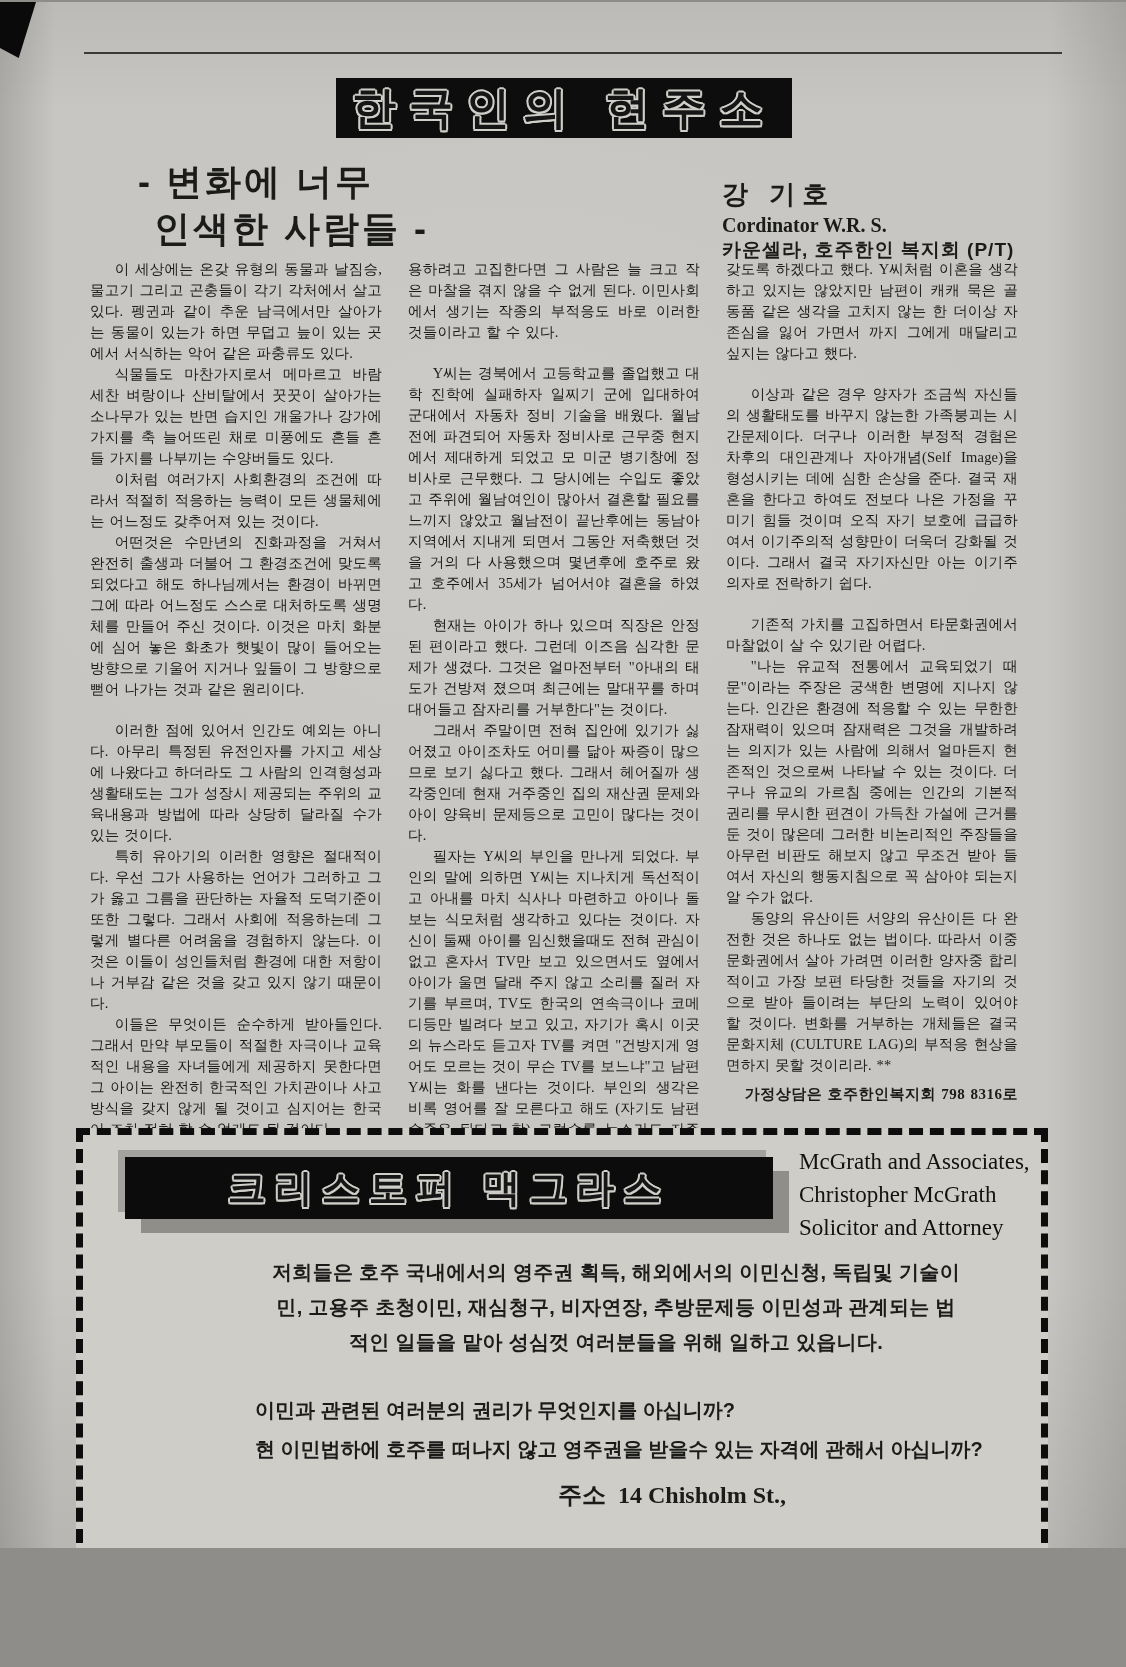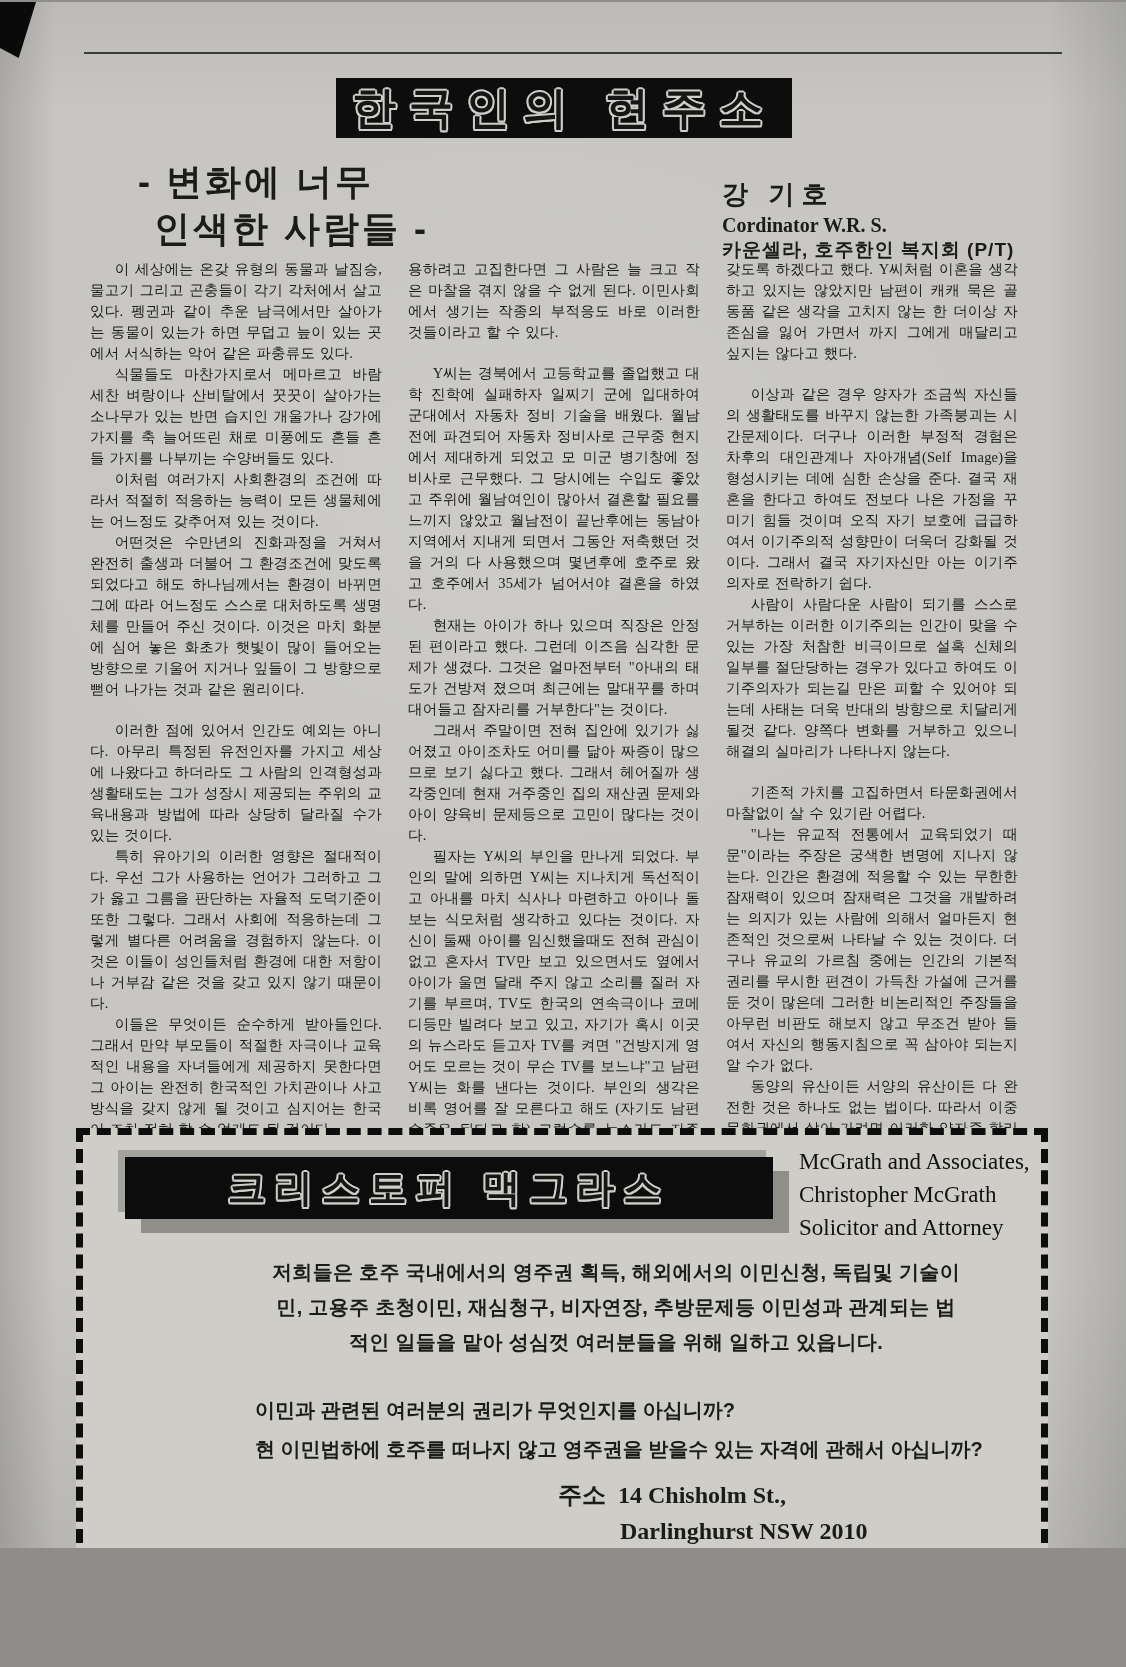--- a/index.html
+++ b/index.html
@@ -24,21 +24,21 @@
     text-shadow:-1.5px -1.5px 0 #cfcec8, 1.5px -1.5px 0 #cfcec8, -1.5px 1.5px 0 #cfcec8,
       1.5px 1.5px 0 #cfcec8, -2px 0 0 #cfcec8, 2px 0 0 #cfcec8, 0 -2px 0 #cfcec8, 0 2px 0 #cfcec8;
   }
   .headline-banner .hollow { font-size:44px; letter-spacing:13px; white-space:nowrap; }
 
   .subtitle { position:absolute; left:138px; top:156px; font-family:"Liberation Sans", sans-serif;
     font-weight:bold; font-size:36px; letter-spacing:3px; line-height:47px; }
   .subtitle .line2 { padding-left:16px; }
 
   .author { position:absolute; left:722px; top:178px; line-height:1.15; }
-  .author-name { font-family:Liberation Serif, serif; font-weight:bold; font-size:26px; letter-spacing:7px; }
+  .author-name { font-family:Liberation Sans, sans-serif; font-weight:bold; font-size:26px; letter-spacing:7px; }
   .author-en { font-family:"Liberation Serif", serif; font-weight:bold; font-size:20px; margin-top:4px; }
   .author-ko { font-family:"Liberation Sans", sans-serif; font-weight:bold; font-size:19px; margin-top:2px; letter-spacing:1px; }
 
   .columns { position:absolute; left:90px; top:257px; width:928px; display:flex; gap:26px; }
   .col { width:300px; font-size:14.5px; line-height:21px; text-align:justify;
     letter-spacing:.2px; word-spacing:1px; }
   .para { margin:0; text-indent:1.7em; }
   .para.cont { text-indent:0; }
   .para.gap { margin-top:20px; }
   .article-footer { margin-top:8px; text-align:right; font-weight:bold; font-size:15px; letter-spacing:.5px; }
@@ -103,21 +103,20 @@
       <p class="para cont">용하려고 고집한다면 그 사람은 늘 크고 작은 마찰을 겪지 않을 수 없게 된다. 이민사회에서 생기는 작종의 부적응도 바로 이러한 것들이라고 할 수 있다.</p>
       <p class="para gap">Y씨는 경북에서 고등학교를 졸업했고 대학 진학에 실패하자 일찌기 군에 입대하여 군대에서 자동차 정비 기술을 배웠다. 월남전에 파견되어 자동차 정비사로 근무중 현지에서 제대하게 되었고 모 미군 병기창에 정비사로 근무했다. 그 당시에는 수입도 좋았고 주위에 월남여인이 많아서 결혼할 필요를 느끼지 않았고 월남전이 끝난후에는 동남아 지역에서 지내게 되면서 그동안 저축했던 것을 거의 다 사용했으며 몇년후에 호주로 왔고 호주에서 35세가 넘어서야 결혼을 하였다.</p>
       <p class="para">현재는 아이가 하나 있으며 직장은 안정된 편이라고 했다. 그런데 이즈음 심각한 문제가 생겼다. 그것은 얼마전부터 "아내의 태도가 건방져 졌으며 최근에는 말대꾸를 하며 대어들고 잠자리를 거부한다"는 것이다.</p>
       <p class="para">그래서 주말이면 전혀 집안에 있기가 싫어졌고 아이조차도 어미를 닮아 짜증이 많으므로 보기 싫다고 했다. 그래서 헤어질까 생각중인데 현재 거주중인 집의 재산권 문제와 아이 양육비 문제등으로 고민이 많다는 것이다.</p>
       <p class="para">필자는 Y씨의 부인을 만나게 되었다. 부인의 말에 의하면 Y씨는 지나치게 독선적이고 아내를 마치 식사나 마련하고 아이나 돌보는 식모처럼 생각하고 있다는 것이다. 자신이 둘째 아이를 임신했을때도 전혀 관심이 없고 혼자서 TV만 보고 있으면서도 옆에서 아이가 울면 달래 주지 않고 소리를 질러 자기를 부르며, TV도 한국의 연속극이나 코메디등만 빌려다 보고 있고, 자기가 혹시 이곳의 뉴스라도 듣고자 TV를 켜면 "건방지게 영어도 모르는 것이 무슨 TV를 보느냐"고 남편 Y씨는 화를 낸다는 것이다. 부인의 생각은 비록 영어를 잘 모른다고 해도 (자기도 남편 수준은 된다고 함) 그럴수록 뉴스라도 자주 보아서 이곳 호주사회를 이해하려고 노력해야 되지 않겠느냐는 것이다.</p>
       <p class="para">지금은 임신중이므로 어쩔 수 없지만 자신도 이제는 더이상 종노릇만 하고 살 수 없으므로 직장을</p>
     </div>
     <div class="col">
       <p class="para cont">갖도록 하겠다고 했다. Y씨처럼 이혼을 생각하고 있지는 않았지만 남편이 캐캐 묵은 골동품 같은 생각을 고치지 않는 한 더이상 자존심을 잃어 가면서 까지 그에게 매달리고 싶지는 않다고 했다.</p>
       <p class="para gap">이상과 같은 경우 양자가 조금씩 자신들의 생활태도를 바꾸지 않는한 가족붕괴는 시간문제이다. 더구나 이러한 부정적 경험은 차후의 대인관계나 자아개념(Self Image)을 형성시키는 데에 심한 손상을 준다. 결국 재혼을 한다고 하여도 전보다 나은 가정을 꾸미기 힘들 것이며 오직 자기 보호에 급급하여서 이기주의적 성향만이 더욱더 강화될 것이다. 그래서 결국 자기자신만 아는 이기주의자로 전락하기 쉽다.</p>
-      <p class="para">사람이 사람다운 사람이 되기를 스스로 거부하는 이러한 이기주의는 인간이 맞을 수 있는 가장 처참한 비극이므로 설혹 신체의 일부를 절단당하는 경우가 있다고 하여도 이기주의자가 되는길 만은 피할 수 있어야 되는데 사태는 더욱 반대의 방향으로 치달리게 될것 같다. 양쪽다 변화를 거부하고 있으니 해결의 실마리가 나타나지 않는다.</p>
       <p class="para gap">기존적 가치를 고집하면서 타문화권에서 마찰없이 살 수 있기란 어렵다.</p>
       <p class="para">"나는 유교적 전통에서 교육되었기 때문"이라는 주장은 궁색한 변명에 지나지 않는다. 인간은 환경에 적응할 수 있는 무한한 잠재력이 있으며 잠재력은 그것을 개발하려는 의지가 있는 사람에 의해서 얼마든지 현존적인 것으로써 나타날 수 있는 것이다. 더구나 유교의 가르침 중에는 인간의 기본적 권리를 무시한 편견이 가득찬 가설에 근거를 둔 것이 많은데 그러한 비논리적인 주장들을 아무런 비판도 해보지 않고 무조건 받아 들여서 자신의 행동지침으로 꼭 삼아야 되는지 알 수가 없다.</p>
       <p class="para">동양의 유산이든 서양의 유산이든 다 완전한 것은 하나도 없는 법이다. 따라서 이중 문화권에서 살아 가려면 이러한 양자중 합리적이고 가장 보편 타당한 것들을 자기의 것으로 받아 들이려는 부단의 노력이 있어야 할 것이다. 변화를 거부하는 개체들은 결국 문화지체 (CULTURE LAG)의 부적응 현상을 면하지 못할 것이리라. **</p>
       <div class="article-footer">가정상담은 호주한인복지회 798 8316로</div>
     </div>
   </div>
 
   <div class="ad-box">
     <div class="ad-banner">
       <span class="hollow">크리스토퍼 맥그라스</span>
@@ -131,20 +130,19 @@
     <div class="ad-questions">
       <div>이민과 관련된 여러분의 권리가 무엇인지를 아십니까?</div>
       <div>현 이민법하에 호주를 떠나지 않고 영주권을 받을수 있는 자격에 관해서 아십니까?</div>
     </div>
     <div class="ad-phone">
       <div>전화: (02)  360  1477</div>
       <div>FAX :         360  1538</div>
     </div>
     <div class="ad-address">
       <div><span>주소</span>&nbsp;&nbsp;<span>14 Chisholm St.,</span></div>
-      <div class="line2">Darlinghurst NSW 2010</div>
     </div>
   </div>
 
   <div class="dotted-strip"></div>
   <div class="bottom-bar"></div>
 
 </div>
 
 </body></html>

